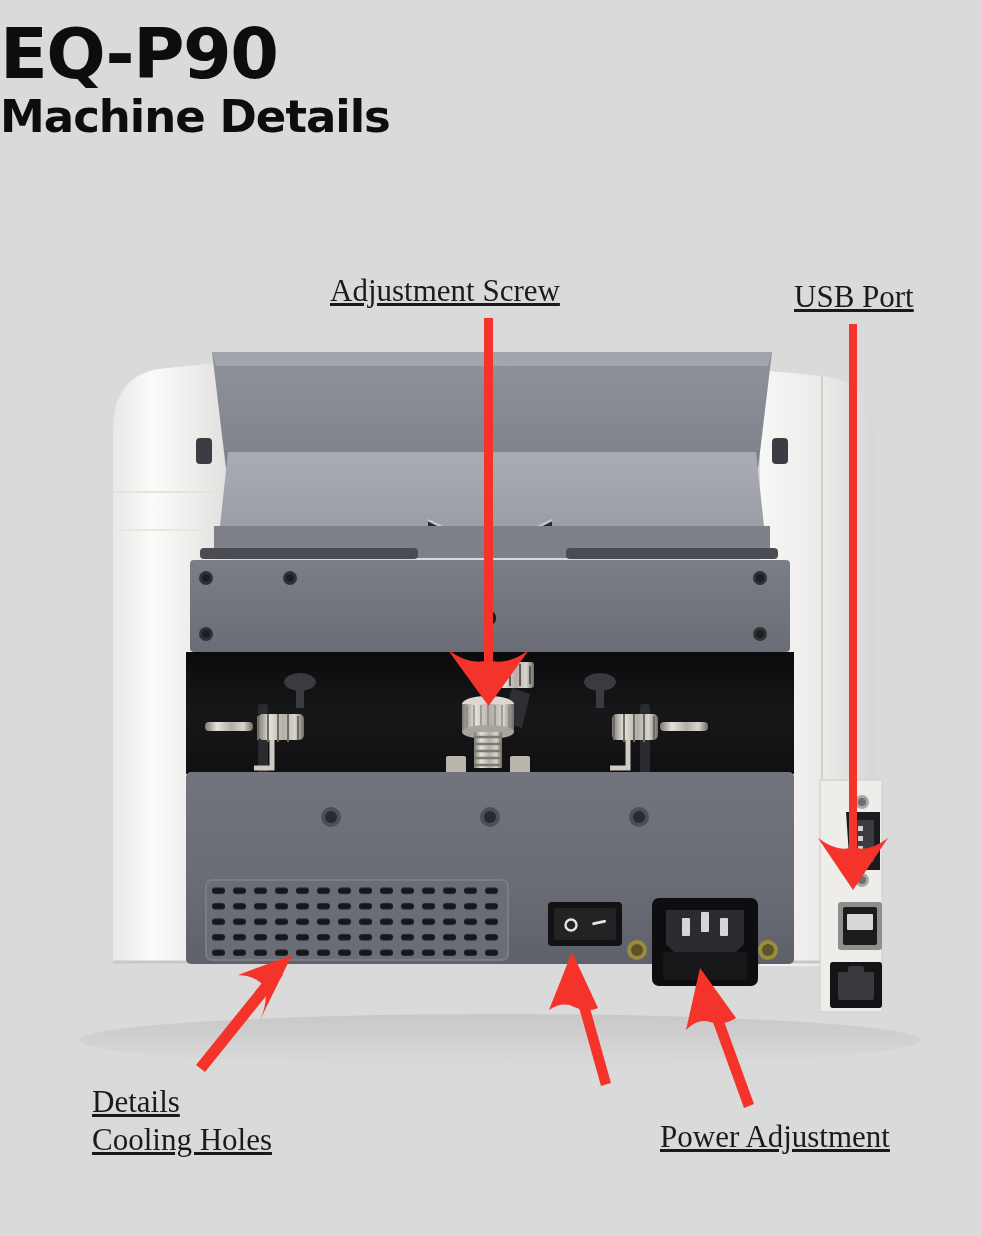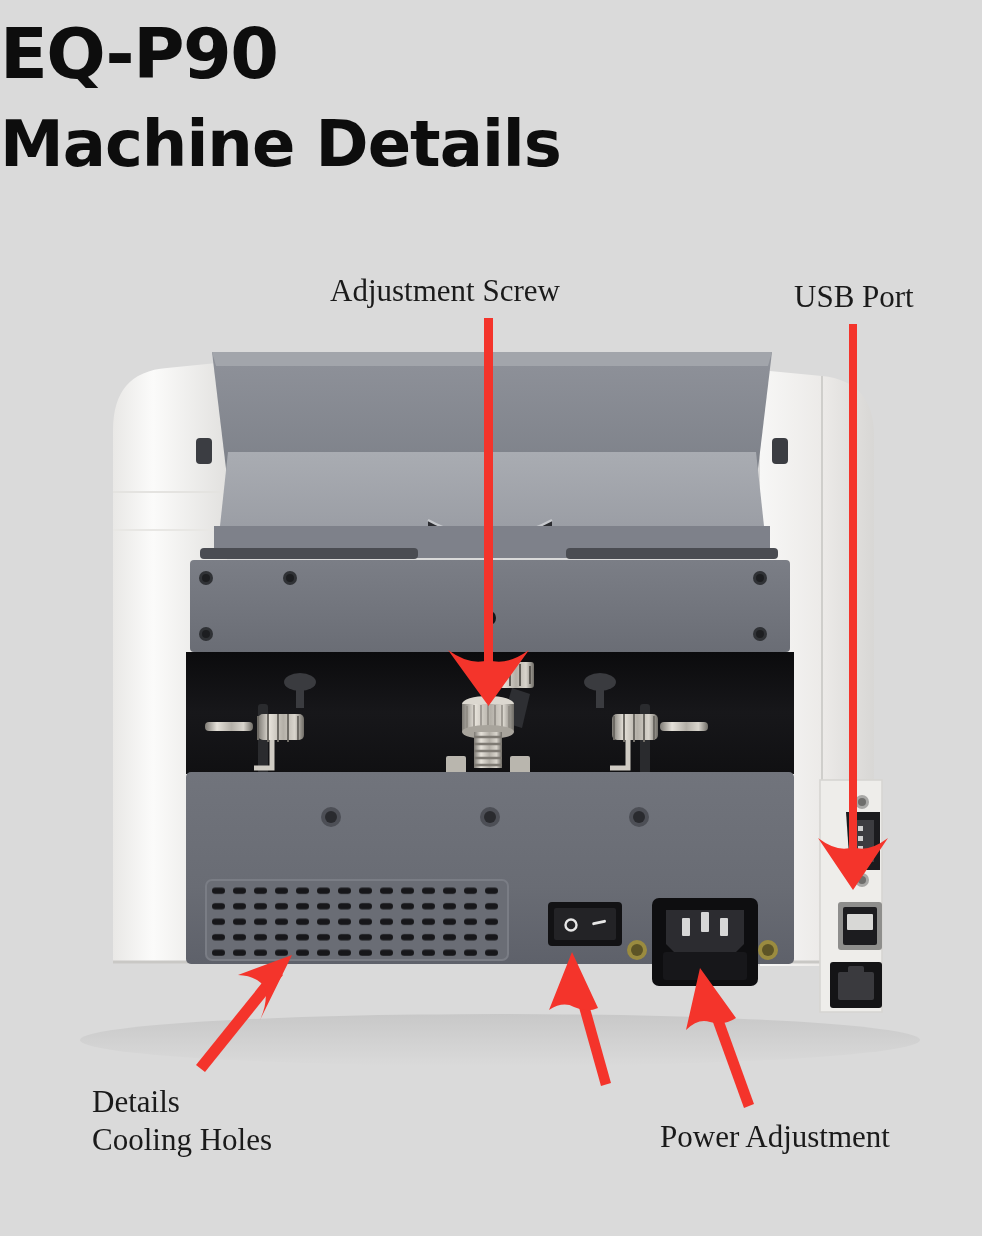--- a/index.html
+++ b/index.html
@@ -30,30 +30,31 @@
     line-height: 0.98;
   }
   .title-line {
     font-family: "DejaVu Sans", sans-serif;
     font-weight: bold;
     font-size: 70px;
     letter-spacing: -1.5px;
     color: #0d0d0d;
     display: block;
   }
-  .title-line.l2 { font-size: 64px; margin-top: 24px; letter-spacing: -1px;}
+  .title-line.l2 { font-size: 45px; margin-top: 6px; letter-spacing: -1px;}
 
   
   .callout {
     position: absolute;
     font-family: "Liberation Serif", "DejaVu Serif", serif;
     color: #1a1a1a;
     font-size: 31px;
     line-height: 1.22;
     white-space: pre-line;
+    text-decoration: underline;
   }
   #label-adjustment-screw { left: 330px; top: 272px; }
   #label-usb-port        { left: 794px; top: 278px; }
   #label-cooling-holes   { left: 92px;  top: 1083px; }
   #label-power-switch    { left: 472px; top: 1095px; text-align: center; }
   #label-power-interface { left: 660px; top: 1118px; }
 
   
   svg.art { position: absolute; left: 0; top: 0; }
 </style>

